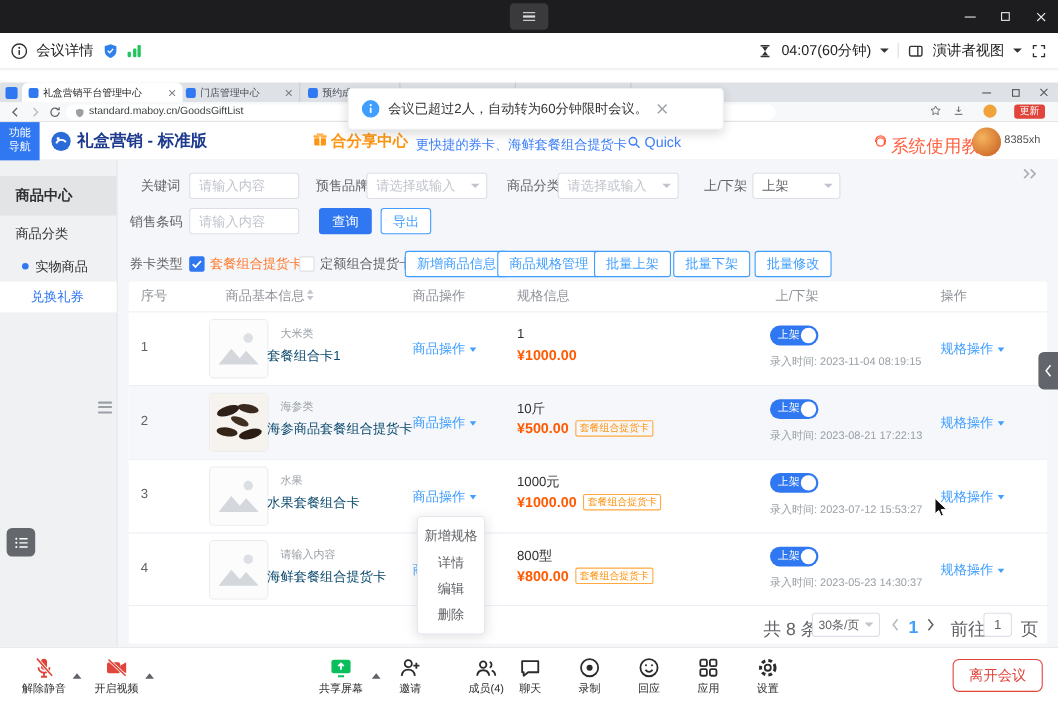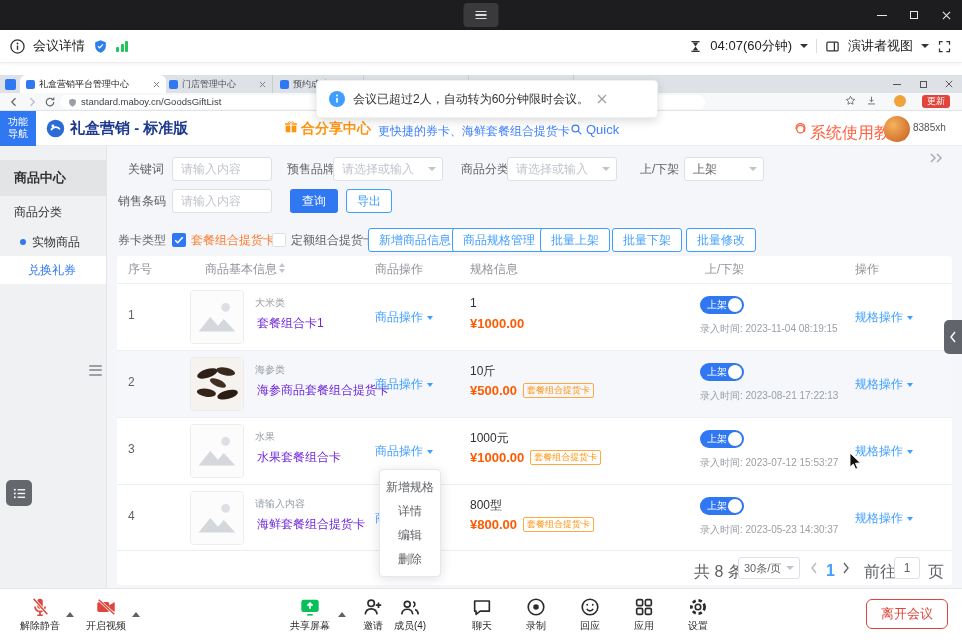--- a/index.html
+++ b/index.html
@@ -83,21 +83,21 @@
   .table-card{position:absolute;left:117px;top:256px;width:835px;height:329px;background:#fff;border-radius:3px}
   .th{position:absolute;top:0;height:27px;line-height:27px;font-size:12px;color:#909399;white-space:nowrap}
   .sort{position:absolute;left:162px;top:7px;display:flex;flex-direction:column;gap:2px}
   .s-up{border-left:3.5px solid transparent;border-right:3.5px solid transparent;border-bottom:4.5px solid #c0c4cc}
   .s-dn{border-left:3.5px solid transparent;border-right:3.5px solid transparent;border-top:4.5px solid #c0c4cc}
   .trow{position:absolute;left:0;width:835px;height:67px;border-top:1px solid #ebeef5}
   .trow.alt{background:#f5f7fa}
   .trow .cno{position:absolute;left:11px;top:24px;font-size:12px;color:#606266}
   .pimg{position:absolute;left:73px;top:6px;width:54px;height:54px;border:1px solid #ececec;border-radius:4px;background:#fdfdfd;overflow:hidden}
   .cat{position:absolute;left:138px;top:12px;font-size:10px;color:#9aa0a6;white-space:nowrap}
-  .pname{position:absolute;left:140px;top:31px;font-size:12px;color:#6d28d9;white-space:nowrap}
+  .pname{position:absolute;left:126px;top:31px;font-size:12px;color:#0c4a6e;white-space:nowrap}
   .linkop{position:absolute;font-size:12px;color:var(--link_blue,#409eff);display:flex;align-items:center;gap:4px;white-space:nowrap}
   .caret-link{width:0;height:0;border-left:3.5px solid transparent;border-right:3.5px solid transparent;border-top:4px solid var(--link_blue,#409eff)}
   .spec{position:absolute;left:353px;top:12px;font-size:12px;color:#303133}
   .priceline{position:absolute;left:353px;top:30px;white-space:nowrap}
   .price{font-size:13px;font-weight:bold;color:var(--price_orange,#ff5a00)}
   .tag{display:inline-block;border:1px solid #ffa940;color:var(--orange,#ff9412);font-size:9px;line-height:13px;padding:0 3px;border-radius:2px;margin-left:6px;vertical-align:2px}
   .tag:empty{display:none}
   .toggle{position:absolute;left:583px;top:12px;width:44px;height:18px;border-radius:10px;background:var(--accent_blue,#3077f2)}
   .t-label{position:absolute;left:7px;top:0;font-size:10px;line-height:18px;color:#fff}
   .knob{position:absolute;right:2px;top:2px;width:14px;height:14px;border-radius:50%;background:#fff}
@@ -561,21 +561,21 @@
   </div>
   <i class="bb-caret" style="left:338px"></i>
   <div class="bb-item" style="left:351px;width:44px">
     <svg class="bb-ic" viewBox="0 0 24 24" fill="none" stroke="#2b2b2b" stroke-width="1.8">
         <circle cx="10" cy="8" r="3.5"></circle>
         <path d="M3.5 20c.5-4 3-6 6.5-6s6 2 6.5 6"></path>
         <path d="M18 7v6M15 10h6"></path>
       </svg>
     <div class="bb-label">邀请</div>
   </div>
-  <div class="bb-item" style="left:384px;width:52px">
+  <div class="bb-item" style="left:416px;width:52px">
     <svg class="bb-ic" viewBox="0 0 24 24" fill="none" stroke="#2b2b2b" stroke-width="1.8">
         <circle cx="9" cy="9" r="3.2"></circle>
         <path d="M3 20c.4-3.5 2.6-5.5 6-5.5s5.6 2 6 5.5"></path>
         <path d="M15.5 6.2a3.2 3.2 0 010 5.8M17.5 14.8c2.2.7 3.3 2.4 3.5 5.2"></path>
       </svg>
     <div class="bb-label">成员(4)</div>
   </div>
   <div class="bb-item" style="left:460px;width:44px">
     <svg class="bb-ic" viewBox="0 0 24 24" fill="none" stroke="#2b2b2b" stroke-width="1.8">
         <path d="M4 5.5h16v11H10l-4.5 3.5v-3.5H4z" stroke-linejoin="round"></path>

